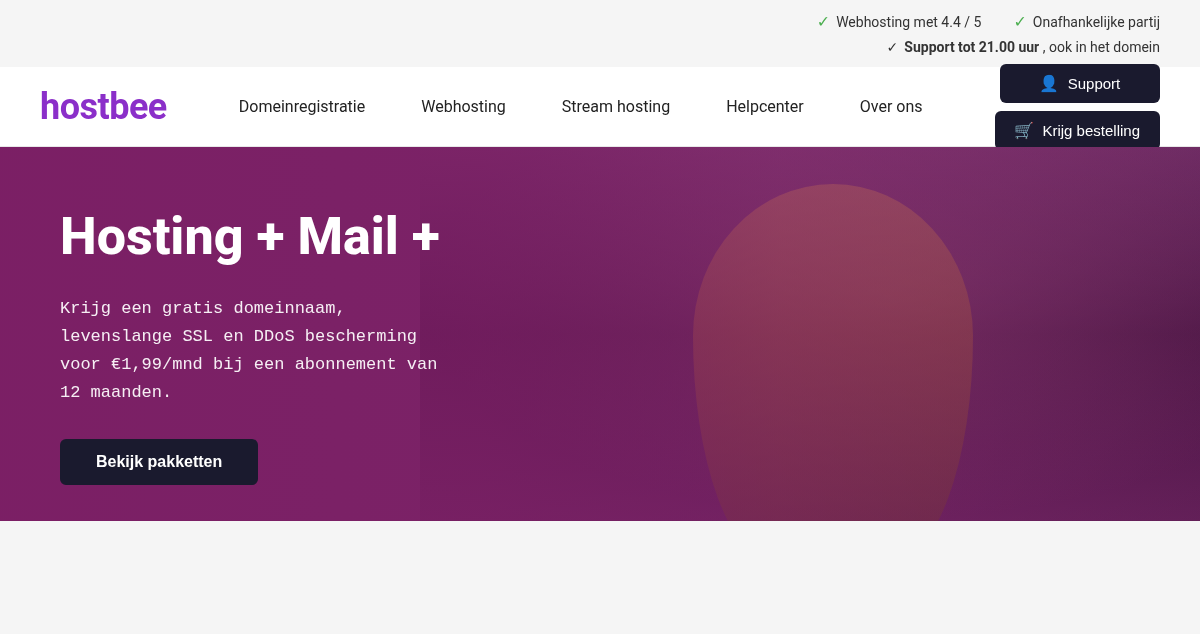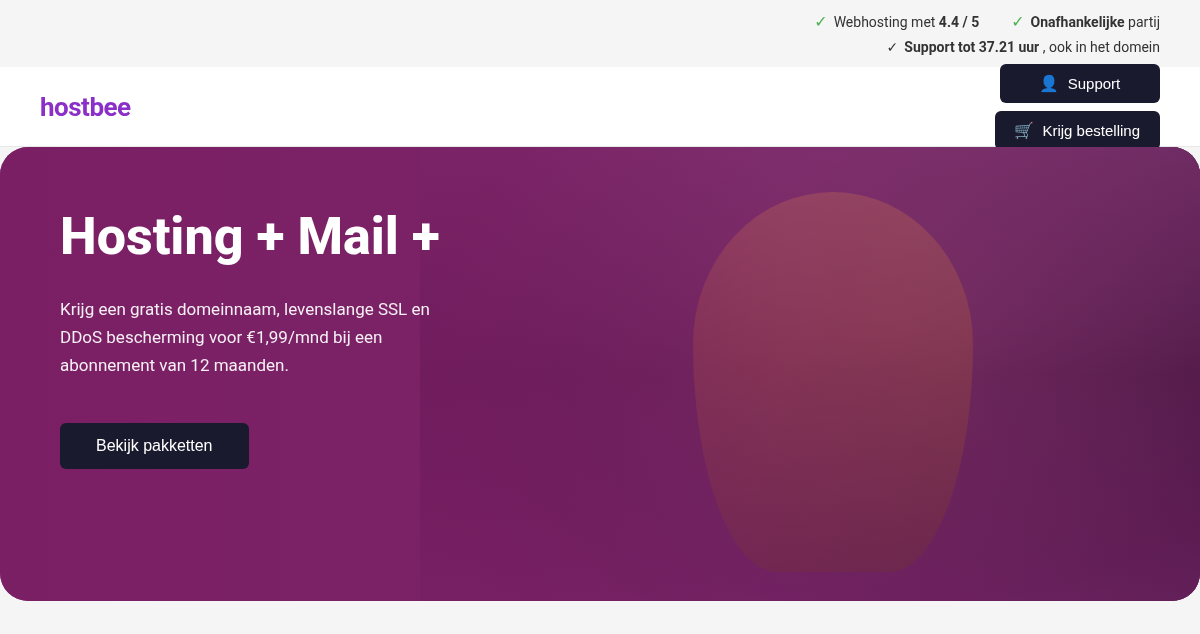--- a/index.html
+++ b/index.html
@@ -22,21 +22,21 @@
       font-size: 14px;
       color: #333;
     }
 
     .top-bar-item .check-icon {
       color: #4caf50;
       font-size: 16px;
     }
 
     .top-bar-item strong {
-      font-weight: 700;
+      font-weight: 400;
     }
 
     .top-bar-support {
       display: flex;
       align-items: center;
       gap: 6px;
       font-size: 14px;
       color: #333;
     }
 
@@ -65,21 +65,21 @@
       background: #fff;
       display: flex;
       align-items: center;
       justify-content: space-between;
       padding: 0 40px;
       border-bottom: 1px solid #e8e8e8;
       height: 80px;
     }
 
     .logo {
-      font-size: 26px;
+      font-size: 36px;
       font-weight: 700;
       color: #8b2fc9;
       text-decoration: none;
       letter-spacing: -0.5px;
     }
 
     .nav {
       display: flex;
       align-items: center;
       gap: 0;
@@ -132,24 +132,23 @@
       align-items: center;
       gap: 8px;
       min-width: 160px;
       justify-content: center;
     }
 
     
     .hero {
       position: relative;
       width: 100%;
-      height: 454px;
+      height: 374px;
       overflow: hidden;
       background: #7b2d6e;
-      border-radius: 28px;
     }
 
     .hero-bg {
       position: absolute;
       inset: 0;
       background: linear-gradient(
         to right,
         rgba(123, 30, 100, 0.92) 0%,
         rgba(123, 30, 100, 0.75) 40%,
         rgba(123, 30, 100, 0.45) 65%,
@@ -204,31 +203,32 @@
       line-height: 1.15;
       margin-bottom: 28px;
       color: #fff;
     }
 
     .hero-subtitle {
       font-size: 17px;
       line-height: 1.65;
       color: rgba(255,255,255,0.93);
       max-width: 450px;
-      margin-bottom: 44px;
+      margin-bottom: 32px;
+      font-family: Liberation Mono, monospace;
     }
 
     .hero-cta {
       display: inline-block;
       background: #1a1a2e;
       color: #fff;
       padding: 14px 36px;
       border-radius: 6px;
       font-size: 16px;
-      font-weight: 400;
+      font-weight: 700;
       cursor: pointer;
       border: none;
     }
   </style>
 </head>
 <body>
 
 <div class="top-bar-wrapper">
   <div class="top-bar-row1">
     <div class="top-bar-item">
@@ -241,29 +241,36 @@
       <span class="check-icon">✓</span>
       <span>
         <strong>Onafhankelijke</strong><span> partij</span>
       </span>
     </div>
   </div>
   <div class="top-bar-row2">
     <div class="top-bar-support">
       <span class="check-icon">✓</span>
       <span>
-        <strong>Support tot 37.21 uur</strong><span> , ook in het domein</span>
+        <strong>Support tot 21.00 uur</strong><span> , ook in het domein</span>
       </span>
     </div>
   </div>
 </div>
 
 <header class="header">
   <a class="logo" href="#">hostbee</a>
 
+  <nav class="nav">
+    <a class="nav-item" href="#">Domeinregistratie</a>
+    <a class="nav-item" href="#">Webhosting</a>
+    <a class="nav-item" href="#">Stream hosting</a>
+    <a class="nav-item" href="#">Helpcenter</a>
+    <a class="nav-item" href="#">Over ons</a>
+  </nav>
 
   <div class="nav-actions">
     <button class="btn-login">
       <span style="font-size:16px;">👤</span>
       <span>Support</span>
     </button>
     <button class="btn-order">
       <span style="font-size:16px;">🛒</span>
       <span>Krijg bestelling</span>
     </button>

